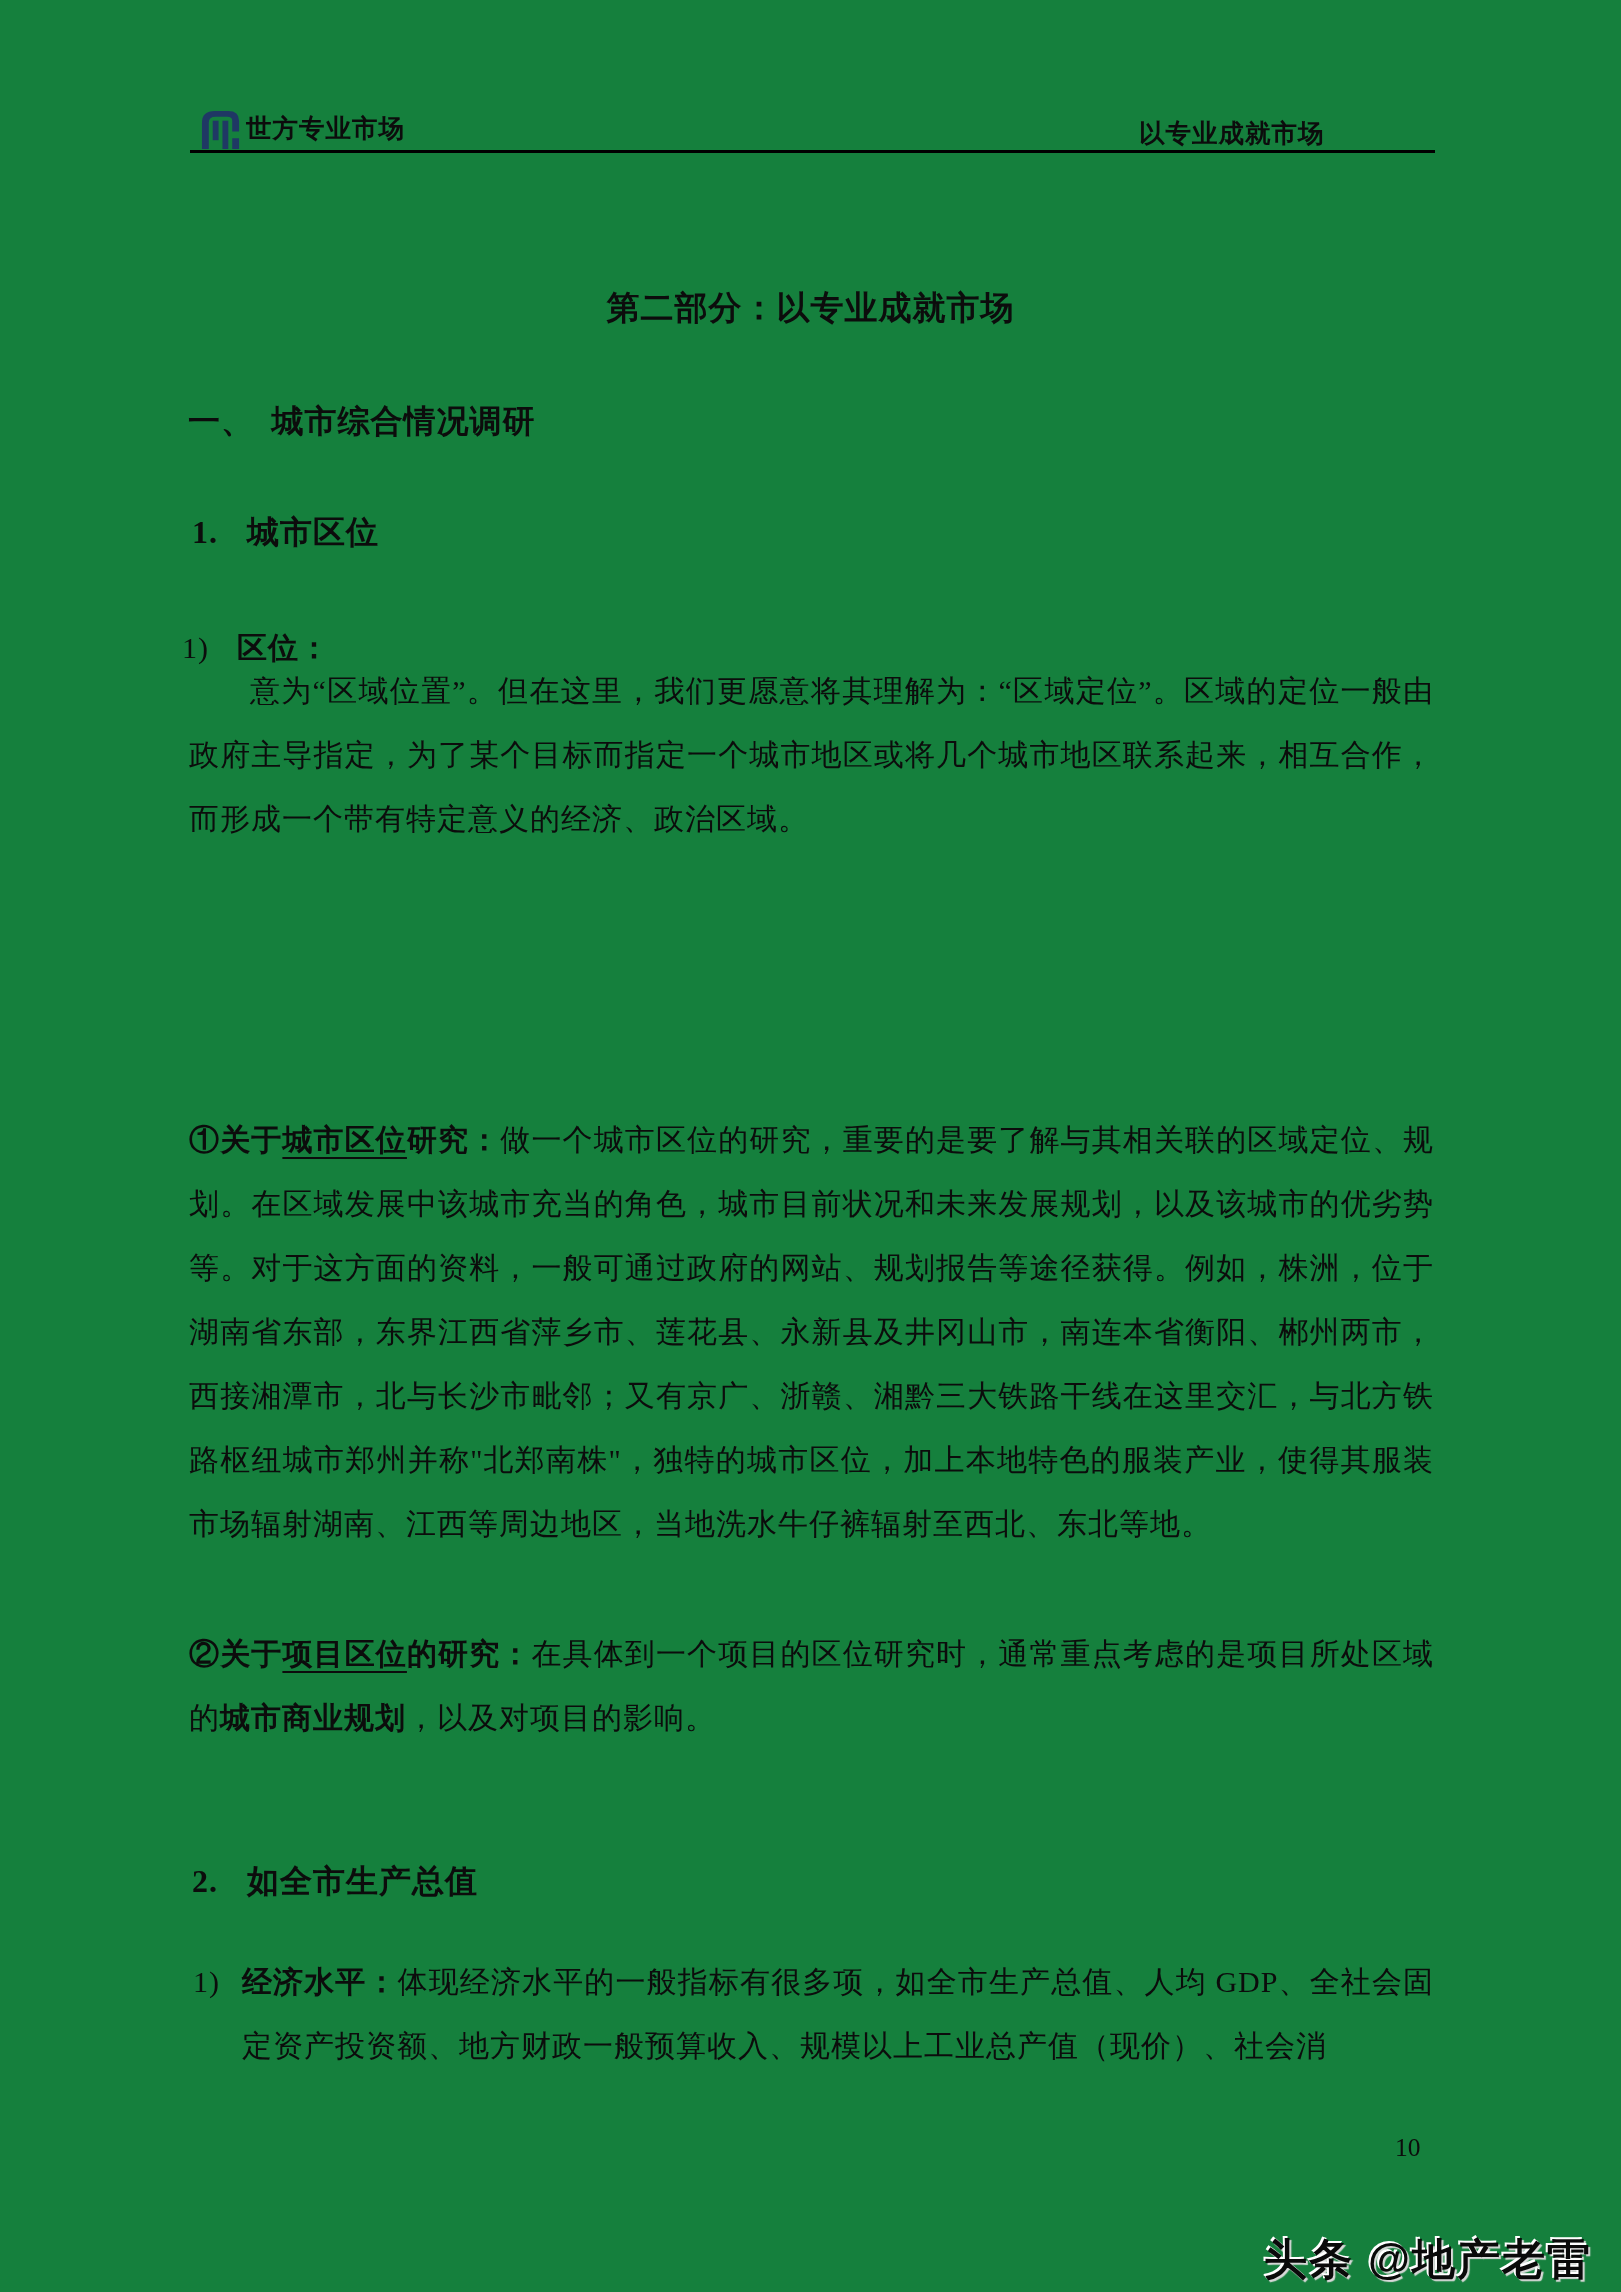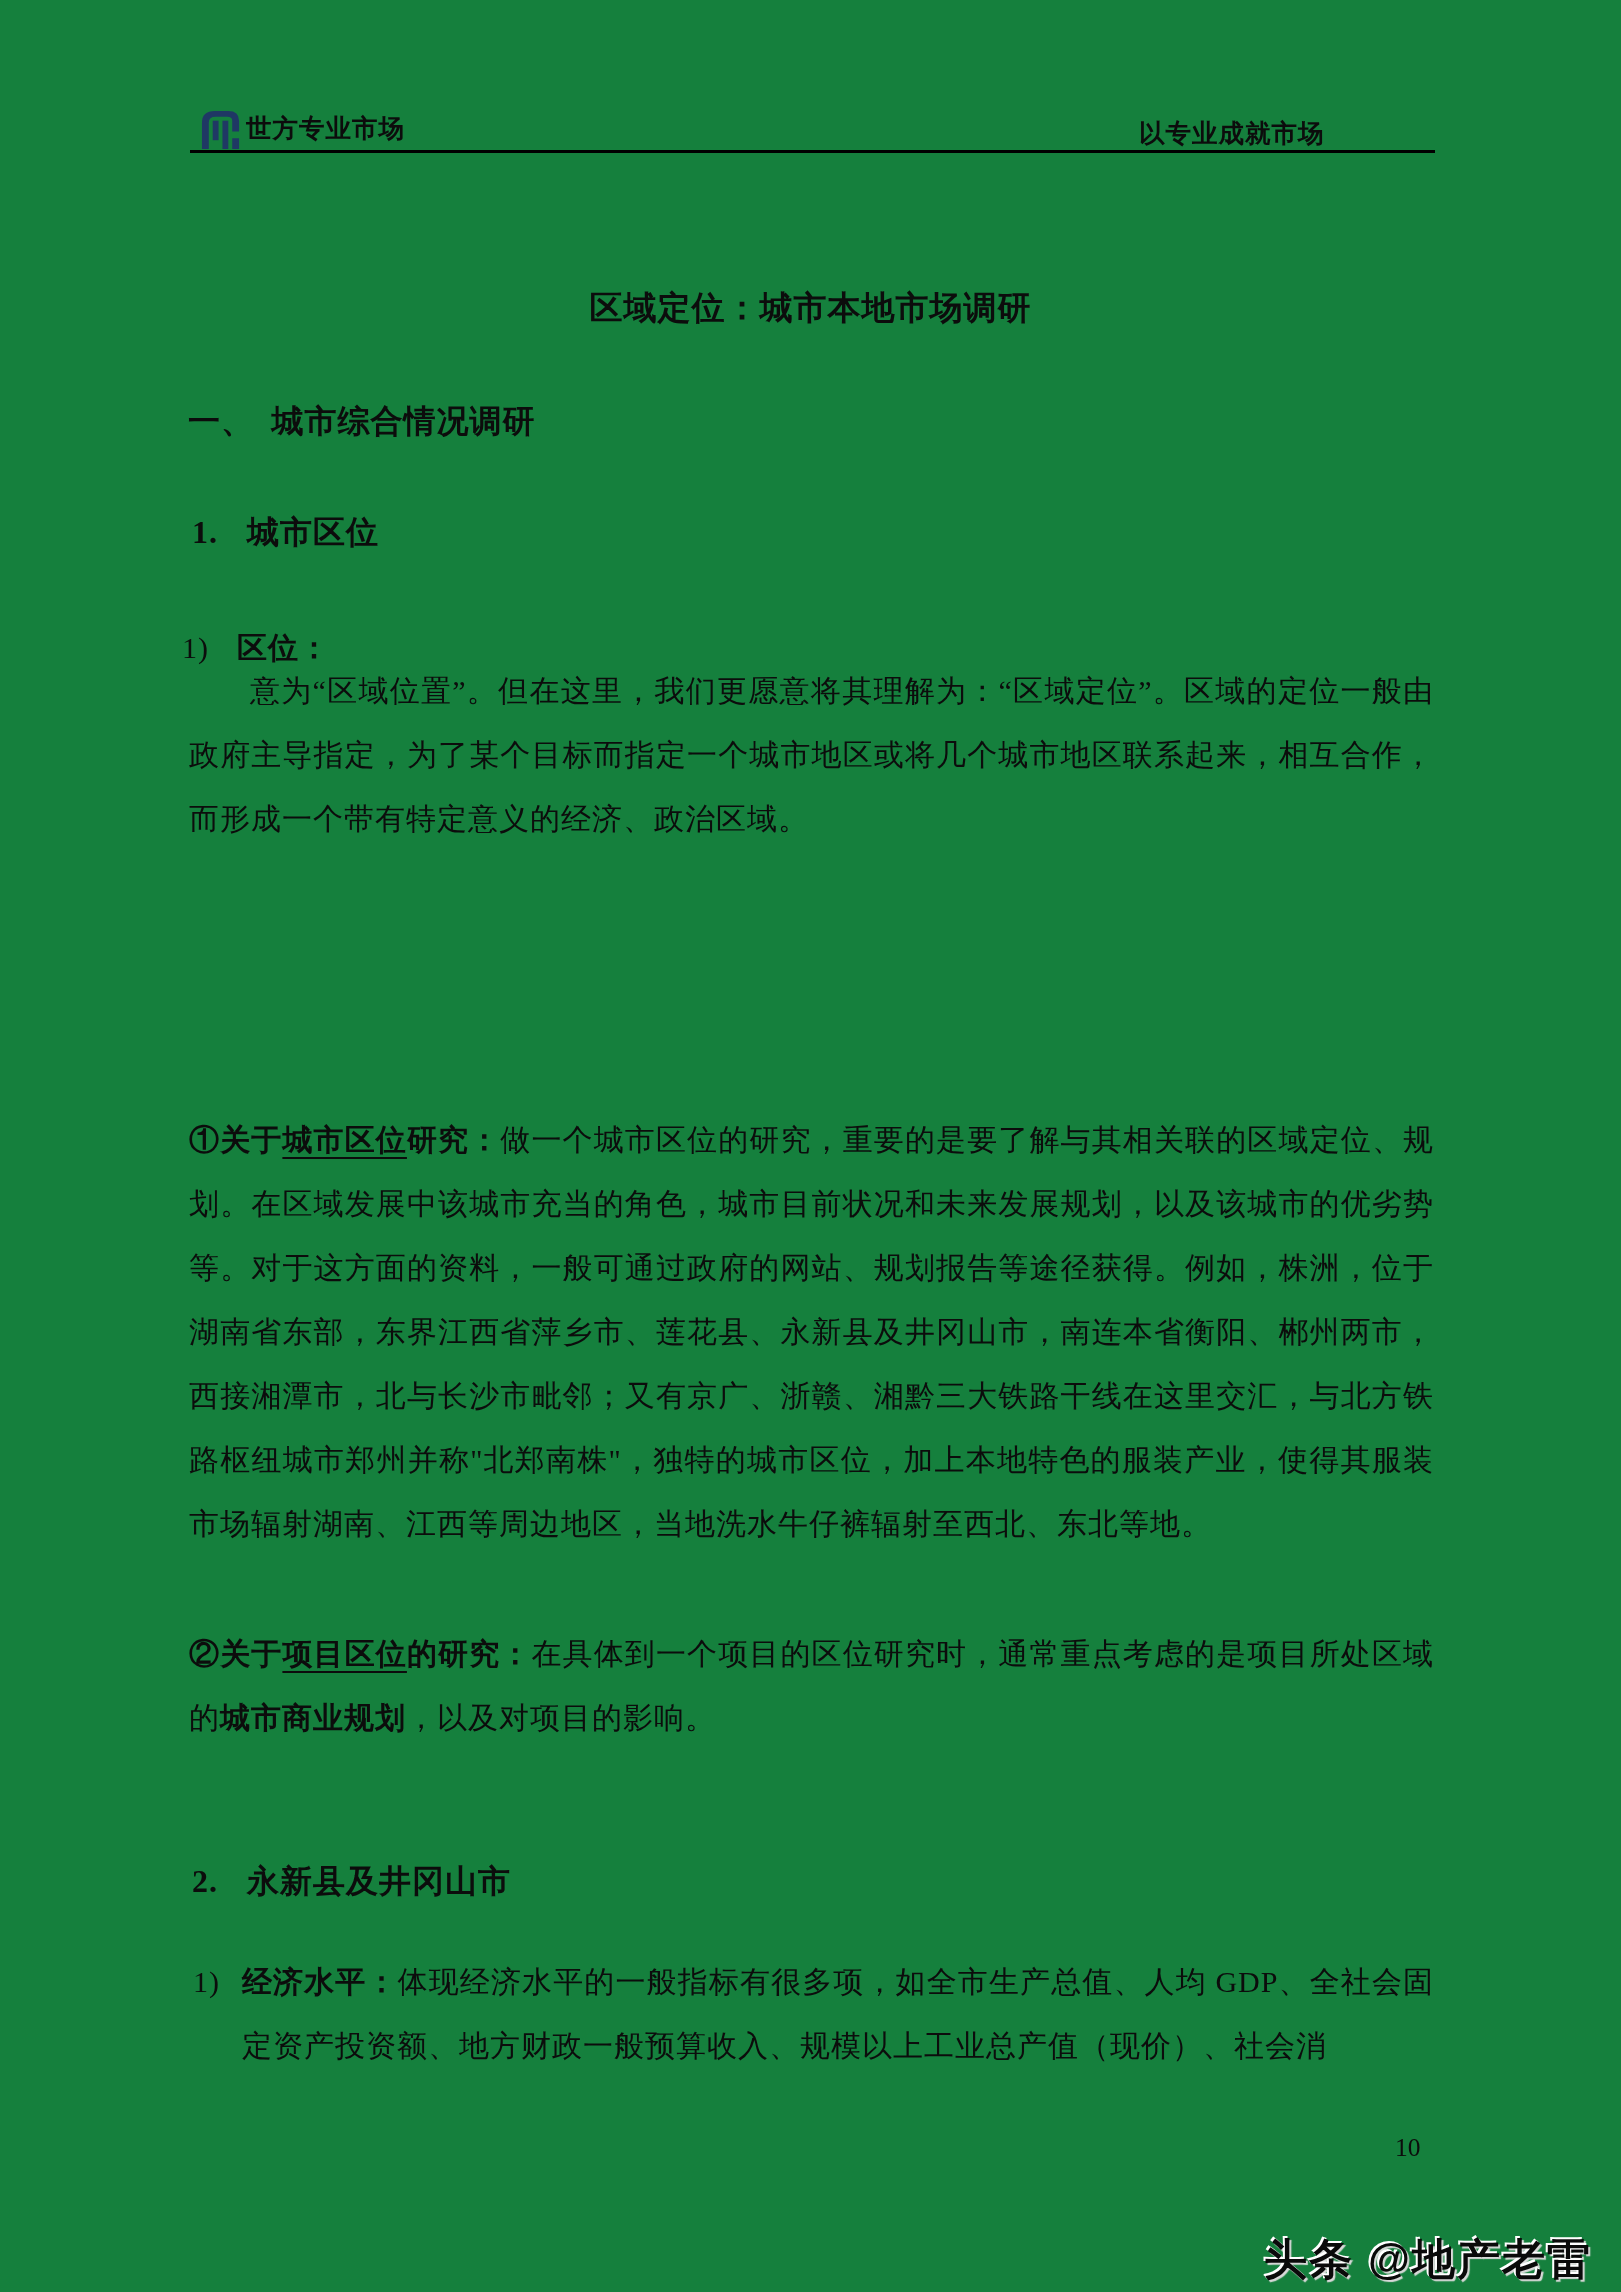--- a/index.html
+++ b/index.html
@@ -69,21 +69,21 @@
         <rect x="14" y="13" width="6" height="20" fill="#1f3864"></rect>
         <rect x="24" y="13" width="6" height="29" fill="#1f3864"></rect>
         <rect x="34" y="31" width="7" height="11" fill="#1f3864"></rect>
       </svg>
     </span>
     <span class="brand-text">世方专业市场</span>
   </div>
   <div class="slogan">以专业成就市场</div>
   <div class="header-rule"></div>
 
-  <h1 class="doc-title">区域定位：城市本地市场调研</h1>
+  <h1 class="doc-title">第二部分：以专业成就市场</h1>
 
   <div class="sec-heading sec-1">
     <span>一、</span><span class="gap18">城市综合情况调研</span>
   </div>
 
   <div class="sub-heading sub-1">
     <span>1.</span><span class="gap30">城市区位</span>
   </div>
 
   <div class="item item-loc">
@@ -91,21 +91,21 @@
   </div>
 
   <p class="para indent p1">意为“区域位置”。但在这里，我们更愿意将其理解为：“区域定位”。区域的定位一般由政府主导指定，为了某个目标而指定一个城市地区或将几个城市地区联系起来，相互合作，而形成一个带有特定意义的经济、政治区域。</p>
 
 
   <p class="para p3"><b><span>①关于</span><span class="ul">城市区位</span><span>研究：</span></b><span>做一个城市区位的研究，重要的是要了解与其相关联的区域定位、规划。在区域发展中该城市充当的角色，城市目前状况和未来发展规划，以及该城市的优劣势等。对于这方面的资料，一般可通过政府的网站、规划报告等途径获得。例如，株洲，位于湖南省东部，东界江西省萍乡市、莲花县、永新县及井冈山市，南连本省衡阳、郴州两市，西接湘潭市，北与长沙市毗邻；又有京广、浙赣、湘黔三大铁路干线在这里交汇，与北方铁路枢纽城市郑州并称"北郑南株"，独特的城市区位，加上本地特色的服装产业，使得其服装市场辐射湖南、江西等周边地区，当地洗水牛仔裤辐射至西北、东北等地。</span></p>
 
   <p class="para p4"><b><span>②关于</span><span class="ul">项目区位</span><span>的研究：</span></b><span>在具体到一个项目的区位研究时，通常重点考虑的是项目所处区域的</span><b>城市商业规划</b><span>，以及对项目的影响。</span></p>
 
   <div class="sub-heading sub-2">
-    <span>2.</span><span class="gap30">永新县及井冈山市</span>
+    <span>2.</span><span class="gap30">如全市生产总值</span>
   </div>
 
   <div class="item item-econ">
     <span class="item-no">1)</span><b>经济水平：</b><span>体现经济水平的一般指标有很多项，如全市生产总值、人均 GDP、全社会固定资产投资额、地方财政一般预算收入、规模以上工业总产值（现价）、社会消</span>
   </div>
 
   <div class="page-num">10</div>
   <div class="watermark">头条 @地产老雷</div>
 
 </div>

